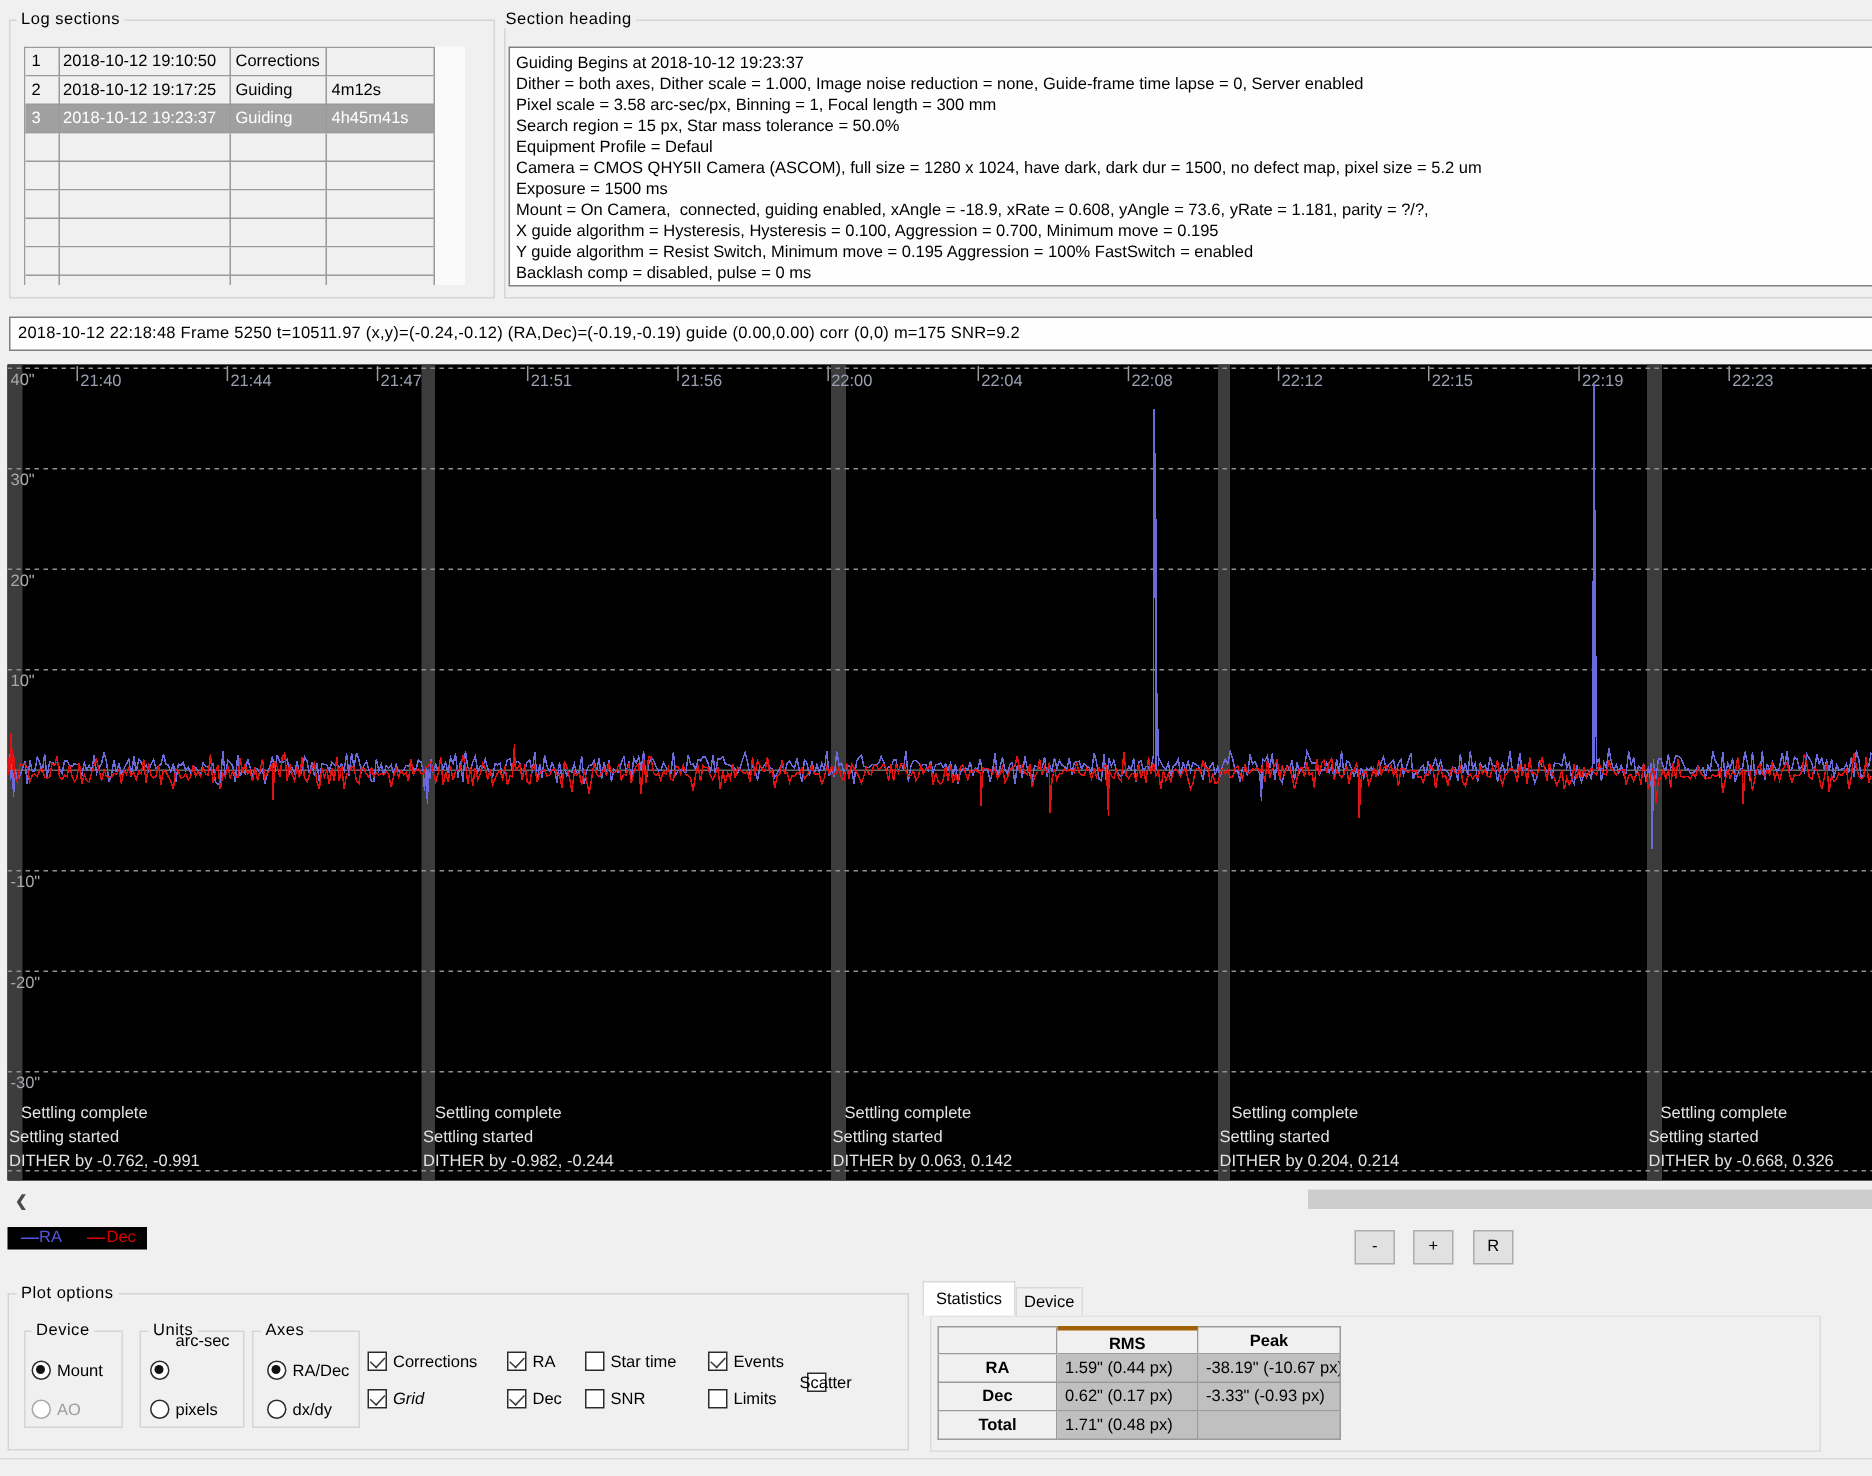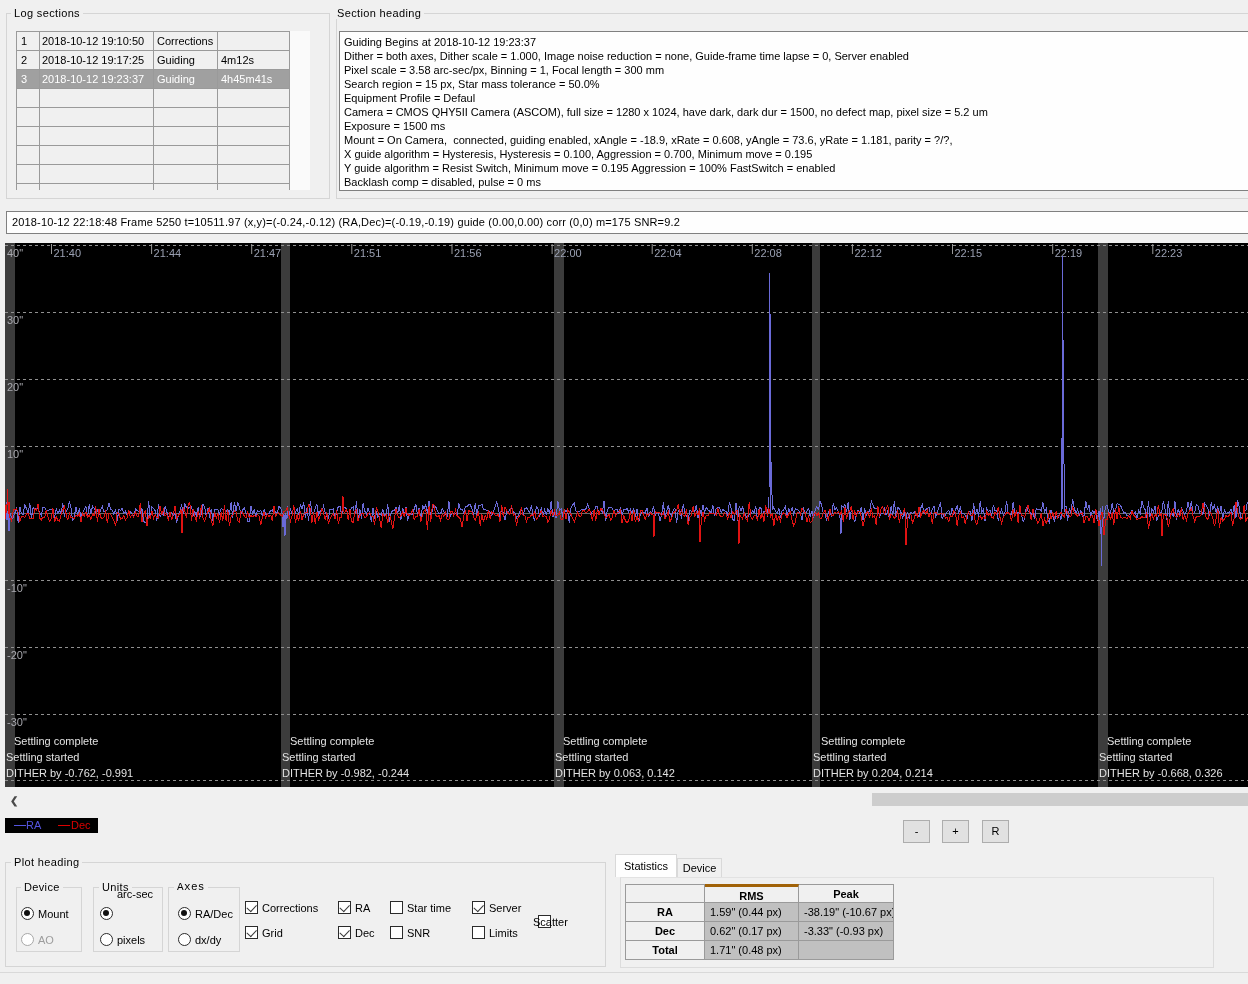--- a/index.html
+++ b/index.html
@@ -205,60 +205,60 @@
   <div id="sthumb"></div>
 
   <div id="legend">
     <span style="position:absolute;left:9px;top:7px;width:12px;height:1px;background:#5555e0;"></span>
     <span style="position:absolute;left:21px;color:#5555e0;">RA</span>
     <span style="position:absolute;left:53px;top:7px;width:12px;height:1px;background:#dd0000;"></span>
     <span style="position:absolute;left:66px;color:#dd0000;">Dec</span>
   </div>
 
   <div class="groupbox" style="left:5px; top:862px; width:601px; height:105px;"></div>
-  <div class="grouplabel" style="left:11px; top:856px;">Plot heading</div>
+  <div class="grouplabel" style="left:11px; top:856px;">Plot options</div>
 
   <div class="groupbox" style="left:16px; top:887px; width:66px; height:65px;"></div>
   <div class="grouplabel" style="left:21px; top:881px;">Device</div>
   <div class="radio on" style="left:21px; top:907px;"></div>
   <div class="lbl" style="left:38px; top:908px;">Mount</div>
   <div class="radio dis" style="left:21px; top:933px;"></div>
   <div class="lbl" style="left:38px; top:934px; color:#9d9d9d;">AO</div>
 
   <div class="groupbox" style="left:93px; top:887px; width:70px; height:65px;"></div>
   <div class="grouplabel" style="left:99px; top:881px;">Units</div>
   <div class="radio on" style="left:100px; top:907px;"></div>
   <div class="lbl" style="left:117px; top:888px;">arc-sec</div>
   <div class="radio" style="left:100px; top:933px;"></div>
   <div class="lbl" style="left:117px; top:934px;">pixels</div>
 
   <div class="groupbox" style="left:168px; top:887px; width:72px; height:65px;"></div>
-  <div class="grouplabel" style="left:174px; top:881px;font-family:Liberation Mono, monospace;">Axes</div>
+  <div class="grouplabel" style="left:174px; top:881px;">Axes</div>
   <div class="radio on" style="left:178px; top:907px;"></div>
   <div class="lbl" style="left:195px; top:908px;">RA/Dec</div>
   <div class="radio" style="left:178px; top:933px;"></div>
   <div class="lbl" style="left:195px; top:934px;">dx/dy</div>
 
   <div class="checkbox on" style="left:245px; top:901px;"></div>
   <div class="lbl" style="left:262px; top:902px;">Corrections</div>
   <div class="checkbox on" style="left:245px; top:926px;"></div>
-  <div class="lbl" style="left:262px; top:927px;">Grid</div>
+  <div class="lbl" style="left:262px; top:927px;font-style:italic;">Grid</div>
 
   <div class="checkbox on" style="left:338px; top:901px;"></div>
   <div class="lbl" style="left:355px; top:902px;">RA</div>
   <div class="checkbox on" style="left:338px; top:926px;"></div>
   <div class="lbl" style="left:355px; top:927px;">Dec</div>
 
   <div class="checkbox" style="left:390px; top:901px;"></div>
   <div class="lbl" style="left:407px; top:902px;">Star time</div>
   <div class="checkbox" style="left:390px; top:926px;"></div>
   <div class="lbl" style="left:407px; top:927px;">SNR</div>
 
   <div class="checkbox on" style="left:472px; top:901px;"></div>
-  <div class="lbl" style="left:489px; top:902px;">Server</div>
+  <div class="lbl" style="left:489px; top:902px;">Events</div>
   <div class="checkbox" style="left:472px; top:926px;"></div>
   <div class="lbl" style="left:489px; top:927px;">Limits</div>
 
   <div class="checkbox" style="left:538px; top:915px;"></div>
   <div class="lbl" style="left:533px; top:916px;text-align:right;">Scatter</div>
 
   <div class="btn" style="left:903px; top:820px;">-</div>
   <div class="btn" style="left:942px; top:820px;">+</div>
   <div class="btn" style="left:982px; top:820px;">R</div>
 

